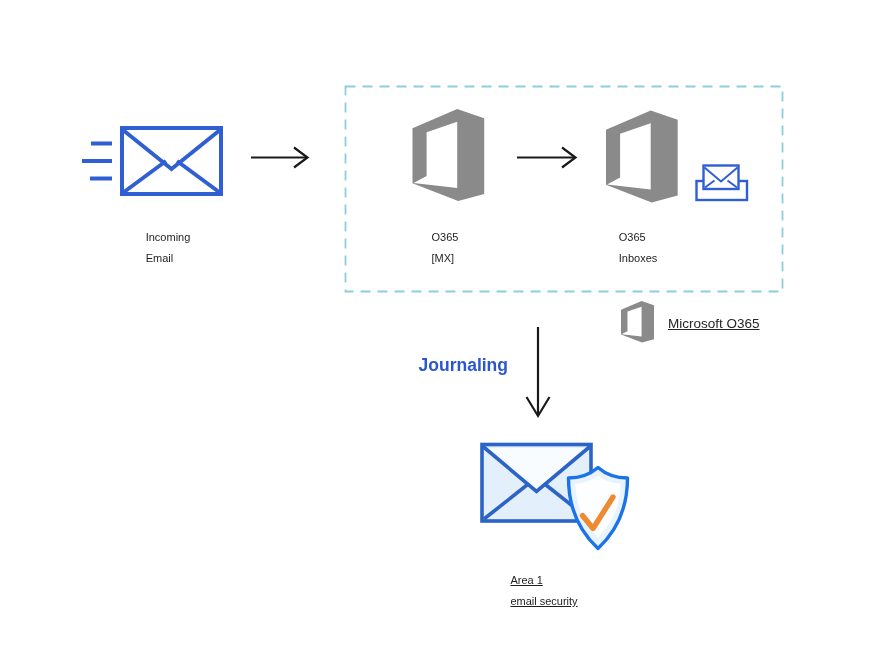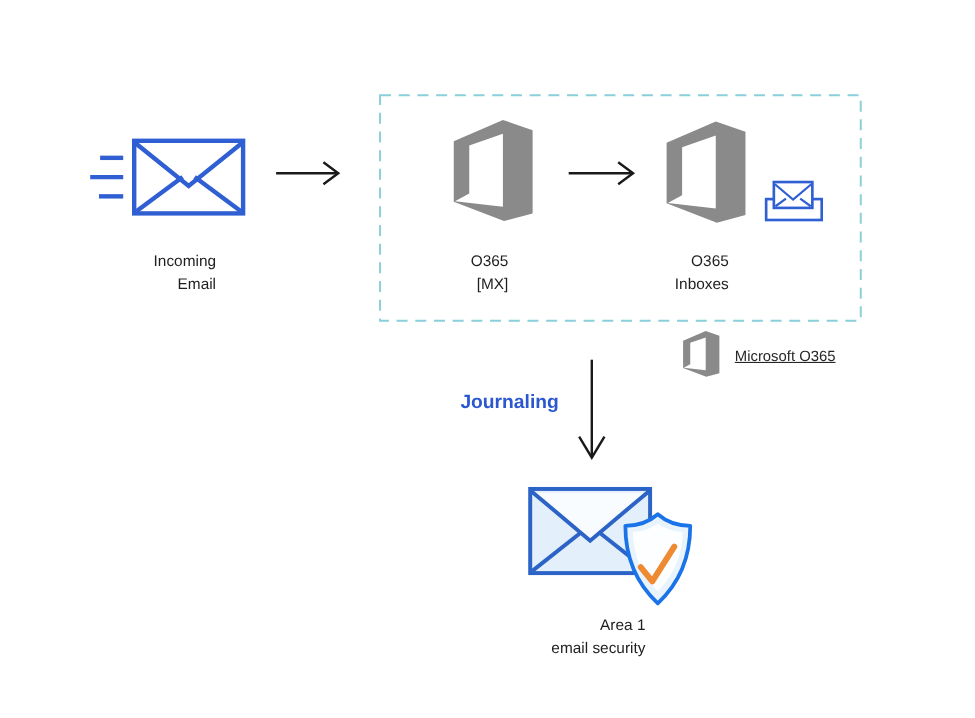--- a/index.html
+++ b/index.html
@@ -8,22 +8,22 @@
     width: 886px;
     height: 653px;
     background: #ffffff;
     overflow: hidden;
     font-family: "Liberation Sans", sans-serif;
   }
   .layer { position: absolute; left: 0; top: 0; }
   .lbl {
     position: absolute;
     transform: translateX(-50%);
-    text-align: right;
-    font-size: 14px;
+    text-align: left;
+    font-size: 11px;
     line-height: 21px;
     color: #1e1e1e;
     white-space: nowrap;
   }
   .journaling {
     position: absolute;
     right: 378px;
     top: 355px;
     font-size: 17.5px;
     font-weight: 600;
@@ -130,18 +130,18 @@
 
   <div class="lbl" style="left:638px; top:227px;">
     <div>O365</div>
     <div>Inboxes</div>
   </div>
 
   <div class="legend-text">Microsoft O365</div>
 
   <div class="journaling">Journaling</div>
 
-  <div class="lbl" style="left:544px; top:558px;">
+  <div class="lbl" style="left:544px; top:570px;text-decoration:underline;">
     <div>Area 1</div>
     <div>email security</div>
   </div>
 
 </div>
 
 </body></html>

